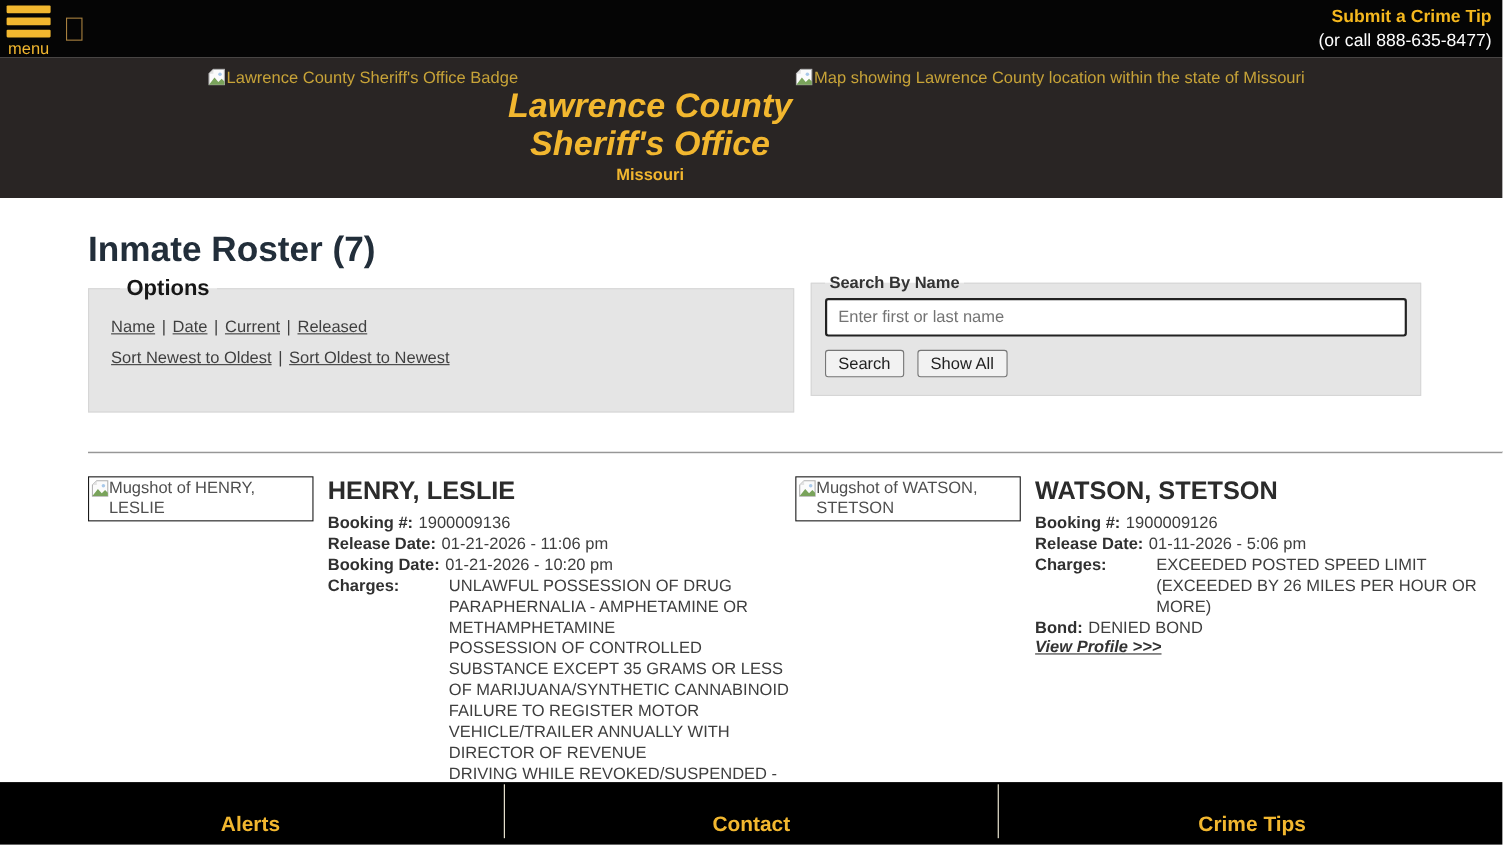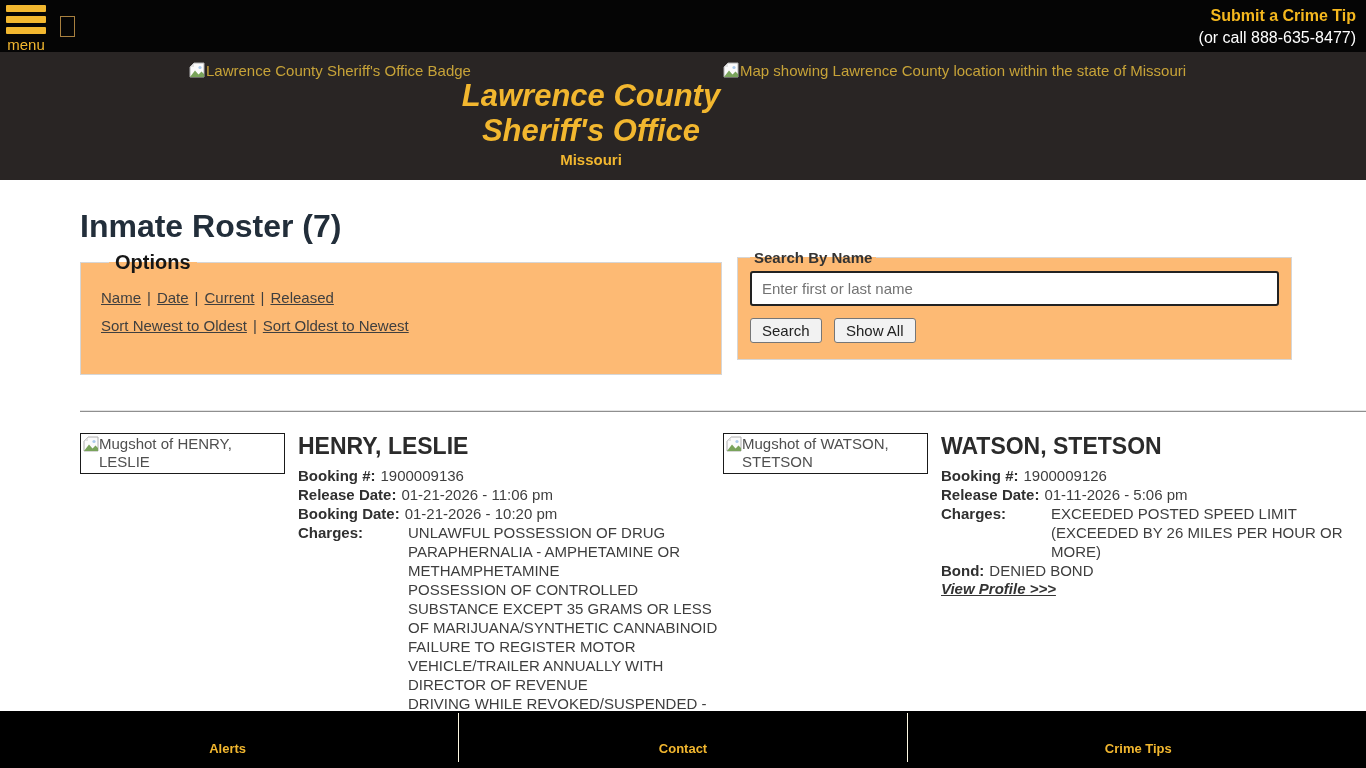--- a/index.html
+++ b/index.html
@@ -27,21 +27,21 @@
   .alt-badge { left:189px; top:10px;text-align:right; }
   .alt-map { left:723px; top:10px; }
   .broken-icon { flex:none; display:inline-block; }
   .header-title { position:absolute; left:356px; top:26px; width:470px; text-align:center; }
   .header-title .big { font-size:31px; line-height:35px; font-weight:bold; font-style:italic; color:#f2b72f; }
   .header-title .sub { font-size:15px; font-weight:bold; color:#f2b72f; margin-top:3px; }
 
   
   .page-title { position:absolute; left:80px; top:208px; font-size:32px; font-weight:bold; color:#222e3a; }
 
-  fieldset { border:1px solid #d6d6d6; background:#fdba74; }
+  fieldset { border:1px solid #d6d6d6; background:#e5e5e5; }
   .options-box { position:absolute; left:80px; top:251px; width:642px; height:124px; padding:4px 10px 0 20px; }
   .options-box legend { font-size:20px; font-weight:bold; color:#161616; padding:0 6px; margin-left:8px; }
   .opt-row { margin-top:11px; font-size:15px; color:#3f3f3f; }
   .opt-row a { color:#3f3f3f; text-decoration:underline; cursor:pointer; }
   .sep { margin:0 6px; text-decoration:none; }
 
   .search-box { position:absolute; left:737px; top:249px; width:555px; height:111px; padding:2px 12px 0 12px; }
   .search-box legend { font-size:15px; font-weight:bold; color:#333333; padding:0 4px; }
   .search-input { width:100%; height:35px; border:2px solid #222222; border-radius:3px; padding:0 10px; font-size:15px; font-family:"Liberation Sans", sans-serif; color:#222; margin-top:3px; }
   .search-input::placeholder { color:#737373; }
@@ -62,21 +62,21 @@
   .lbl { font-weight:bold; color:#303030; margin-right:5px; }
   .charges-row { display:flex; }
   .charges-row .lbl { flex:none; }
   .charges-list { max-width:352px;margin-left:40px; }
   .charges-list div { line-height:19px; }
   .view-profile { display:inline-block; font-size:15px; font-weight:bold; font-style:italic; text-decoration:underline; color:#333333; cursor:pointer; }
 
   
   .footer { position:absolute; left:0; bottom:0; width:1366px; height:57px; background:#000000; display:flex; }
   .footer-cell { flex:1; text-align:center; padding-top:28px; }
-  .footer-cell a { color:#f2b72f; font-weight:bold; font-size:13px; text-decoration:none; cursor:pointer;margin-top:45px; }
+  .footer-cell a { color:#f2b72f; font-weight:bold; font-size:19px; text-decoration:none; cursor:pointer;margin-top:45px; }
   .fdiv { position:absolute; top:2px; width:1px; height:49px; background:#fdf8e3; }
   .fdiv1 { left:458px; }
   .fdiv2 { left:907px; }
 </style>
 </head>
 <body>
 
 <div class="topbar">
   <div class="menu-btn">
     <div>

